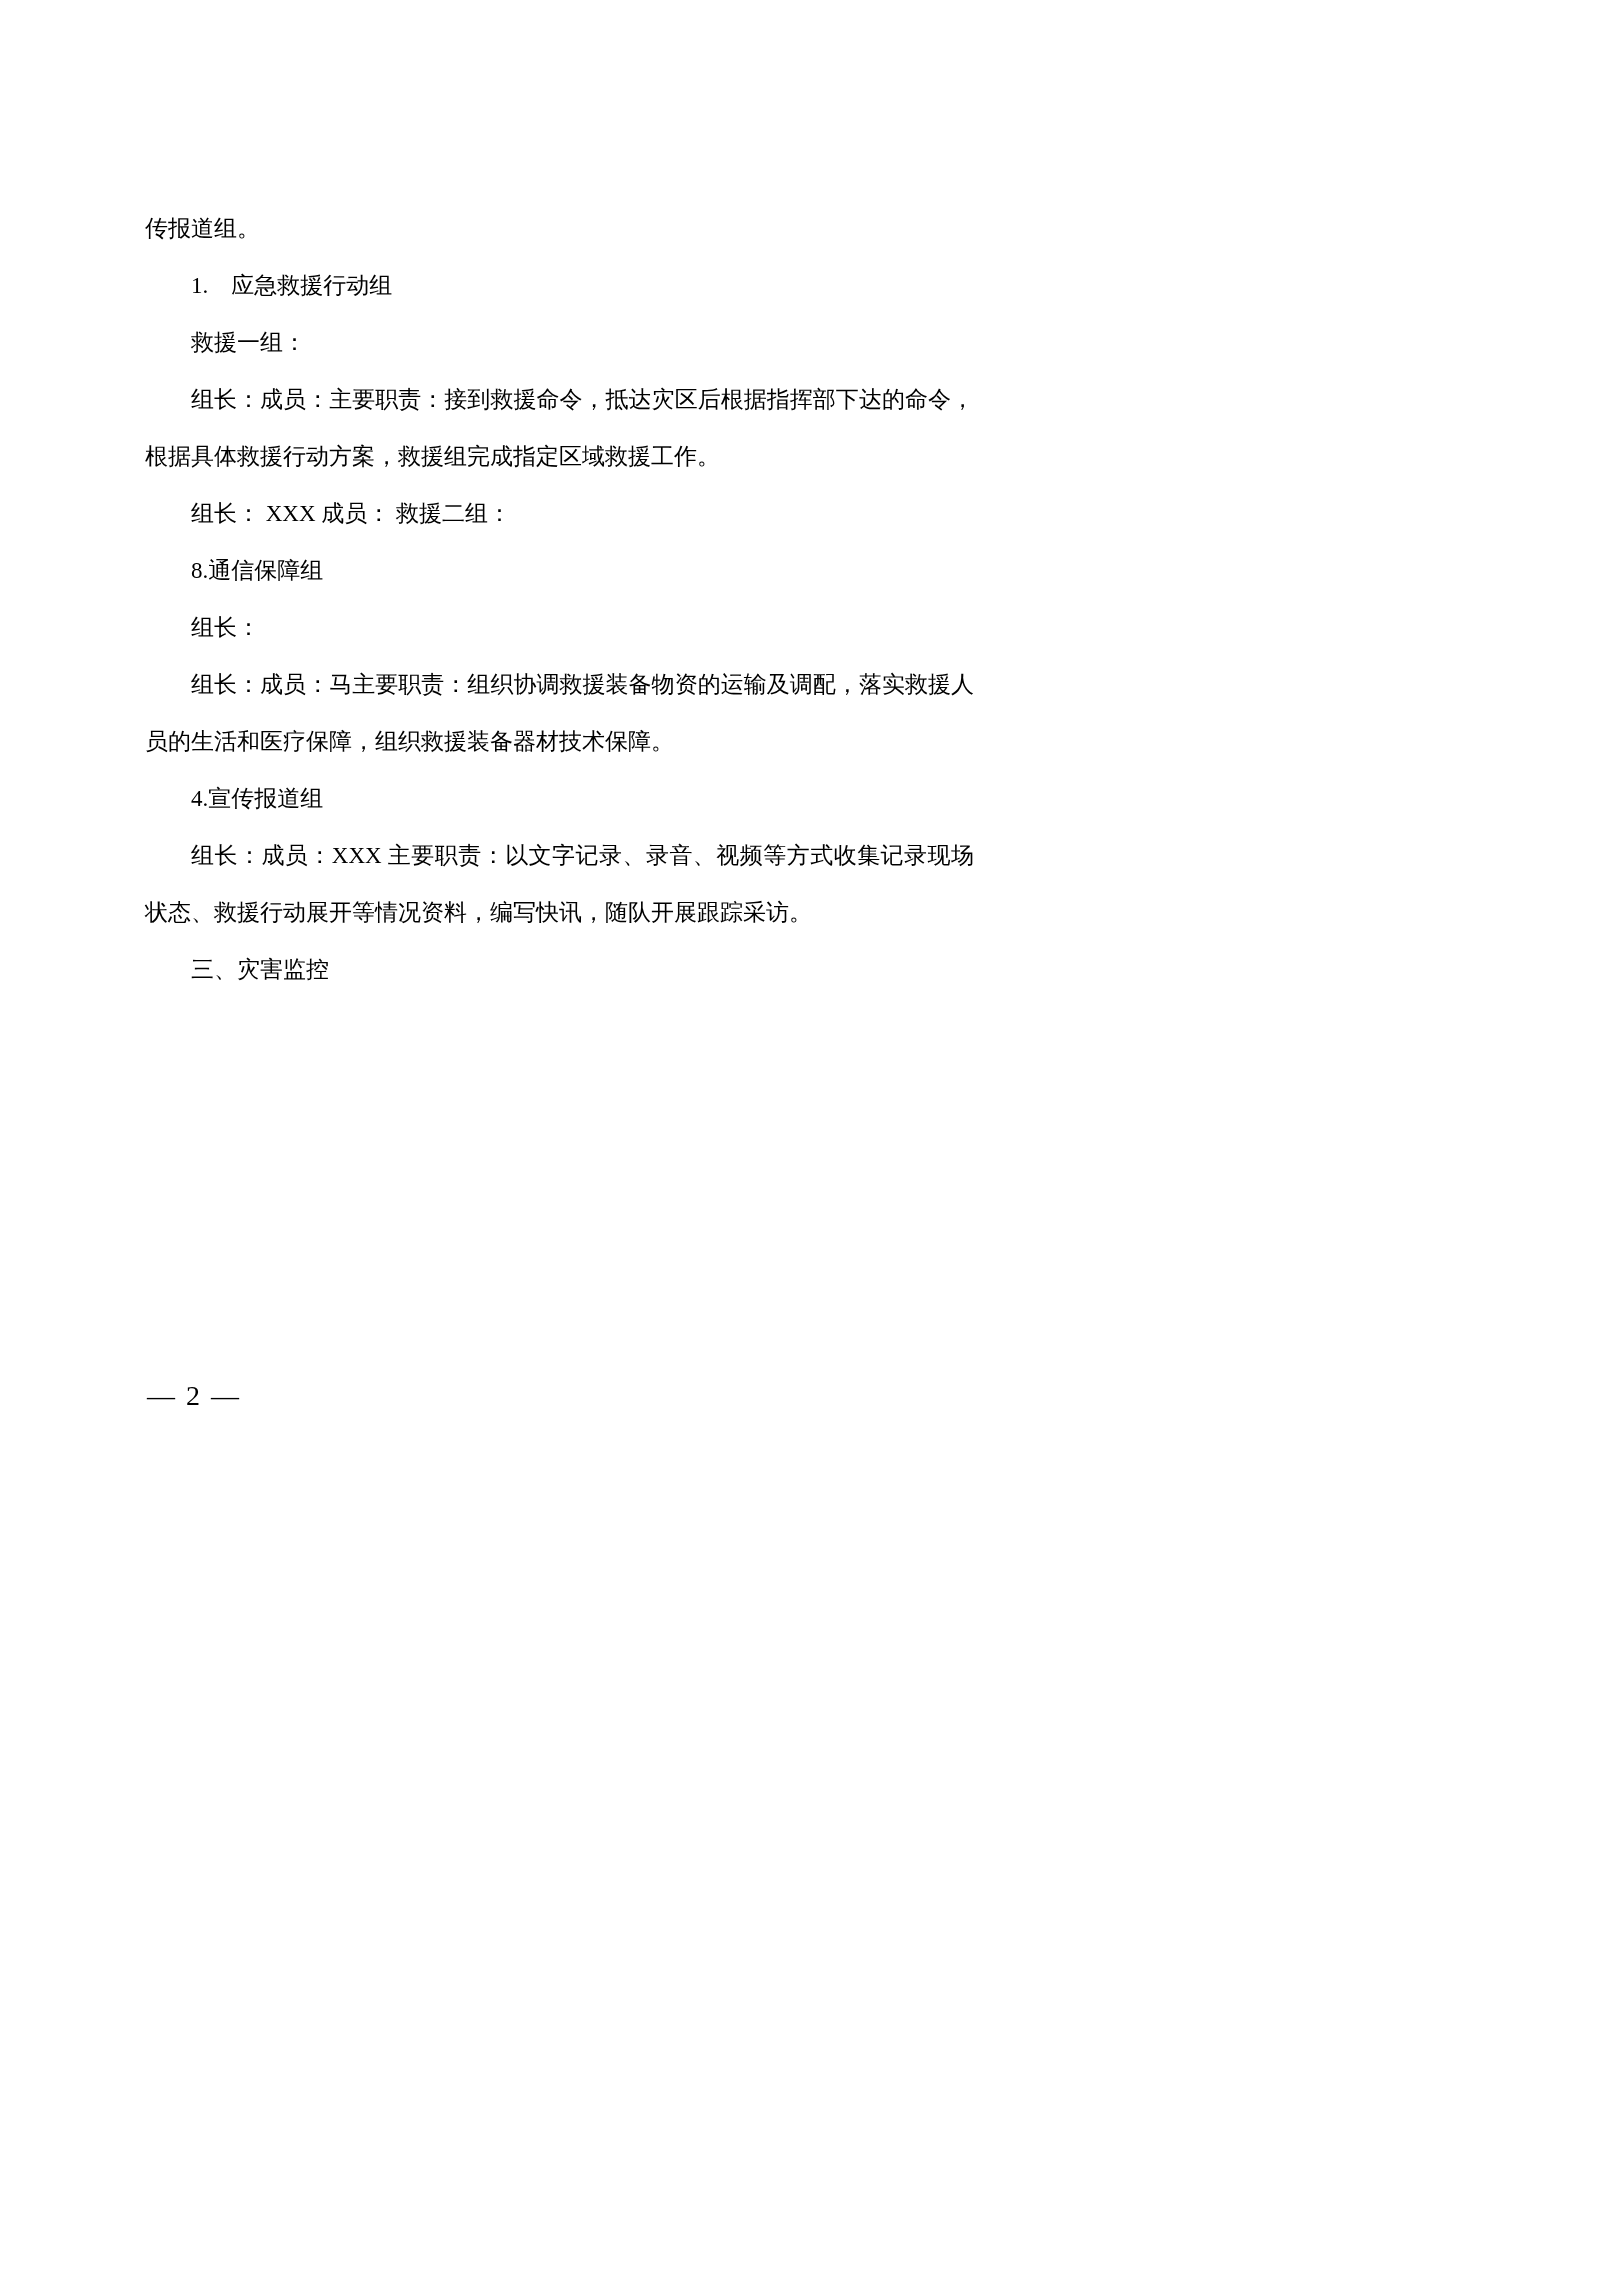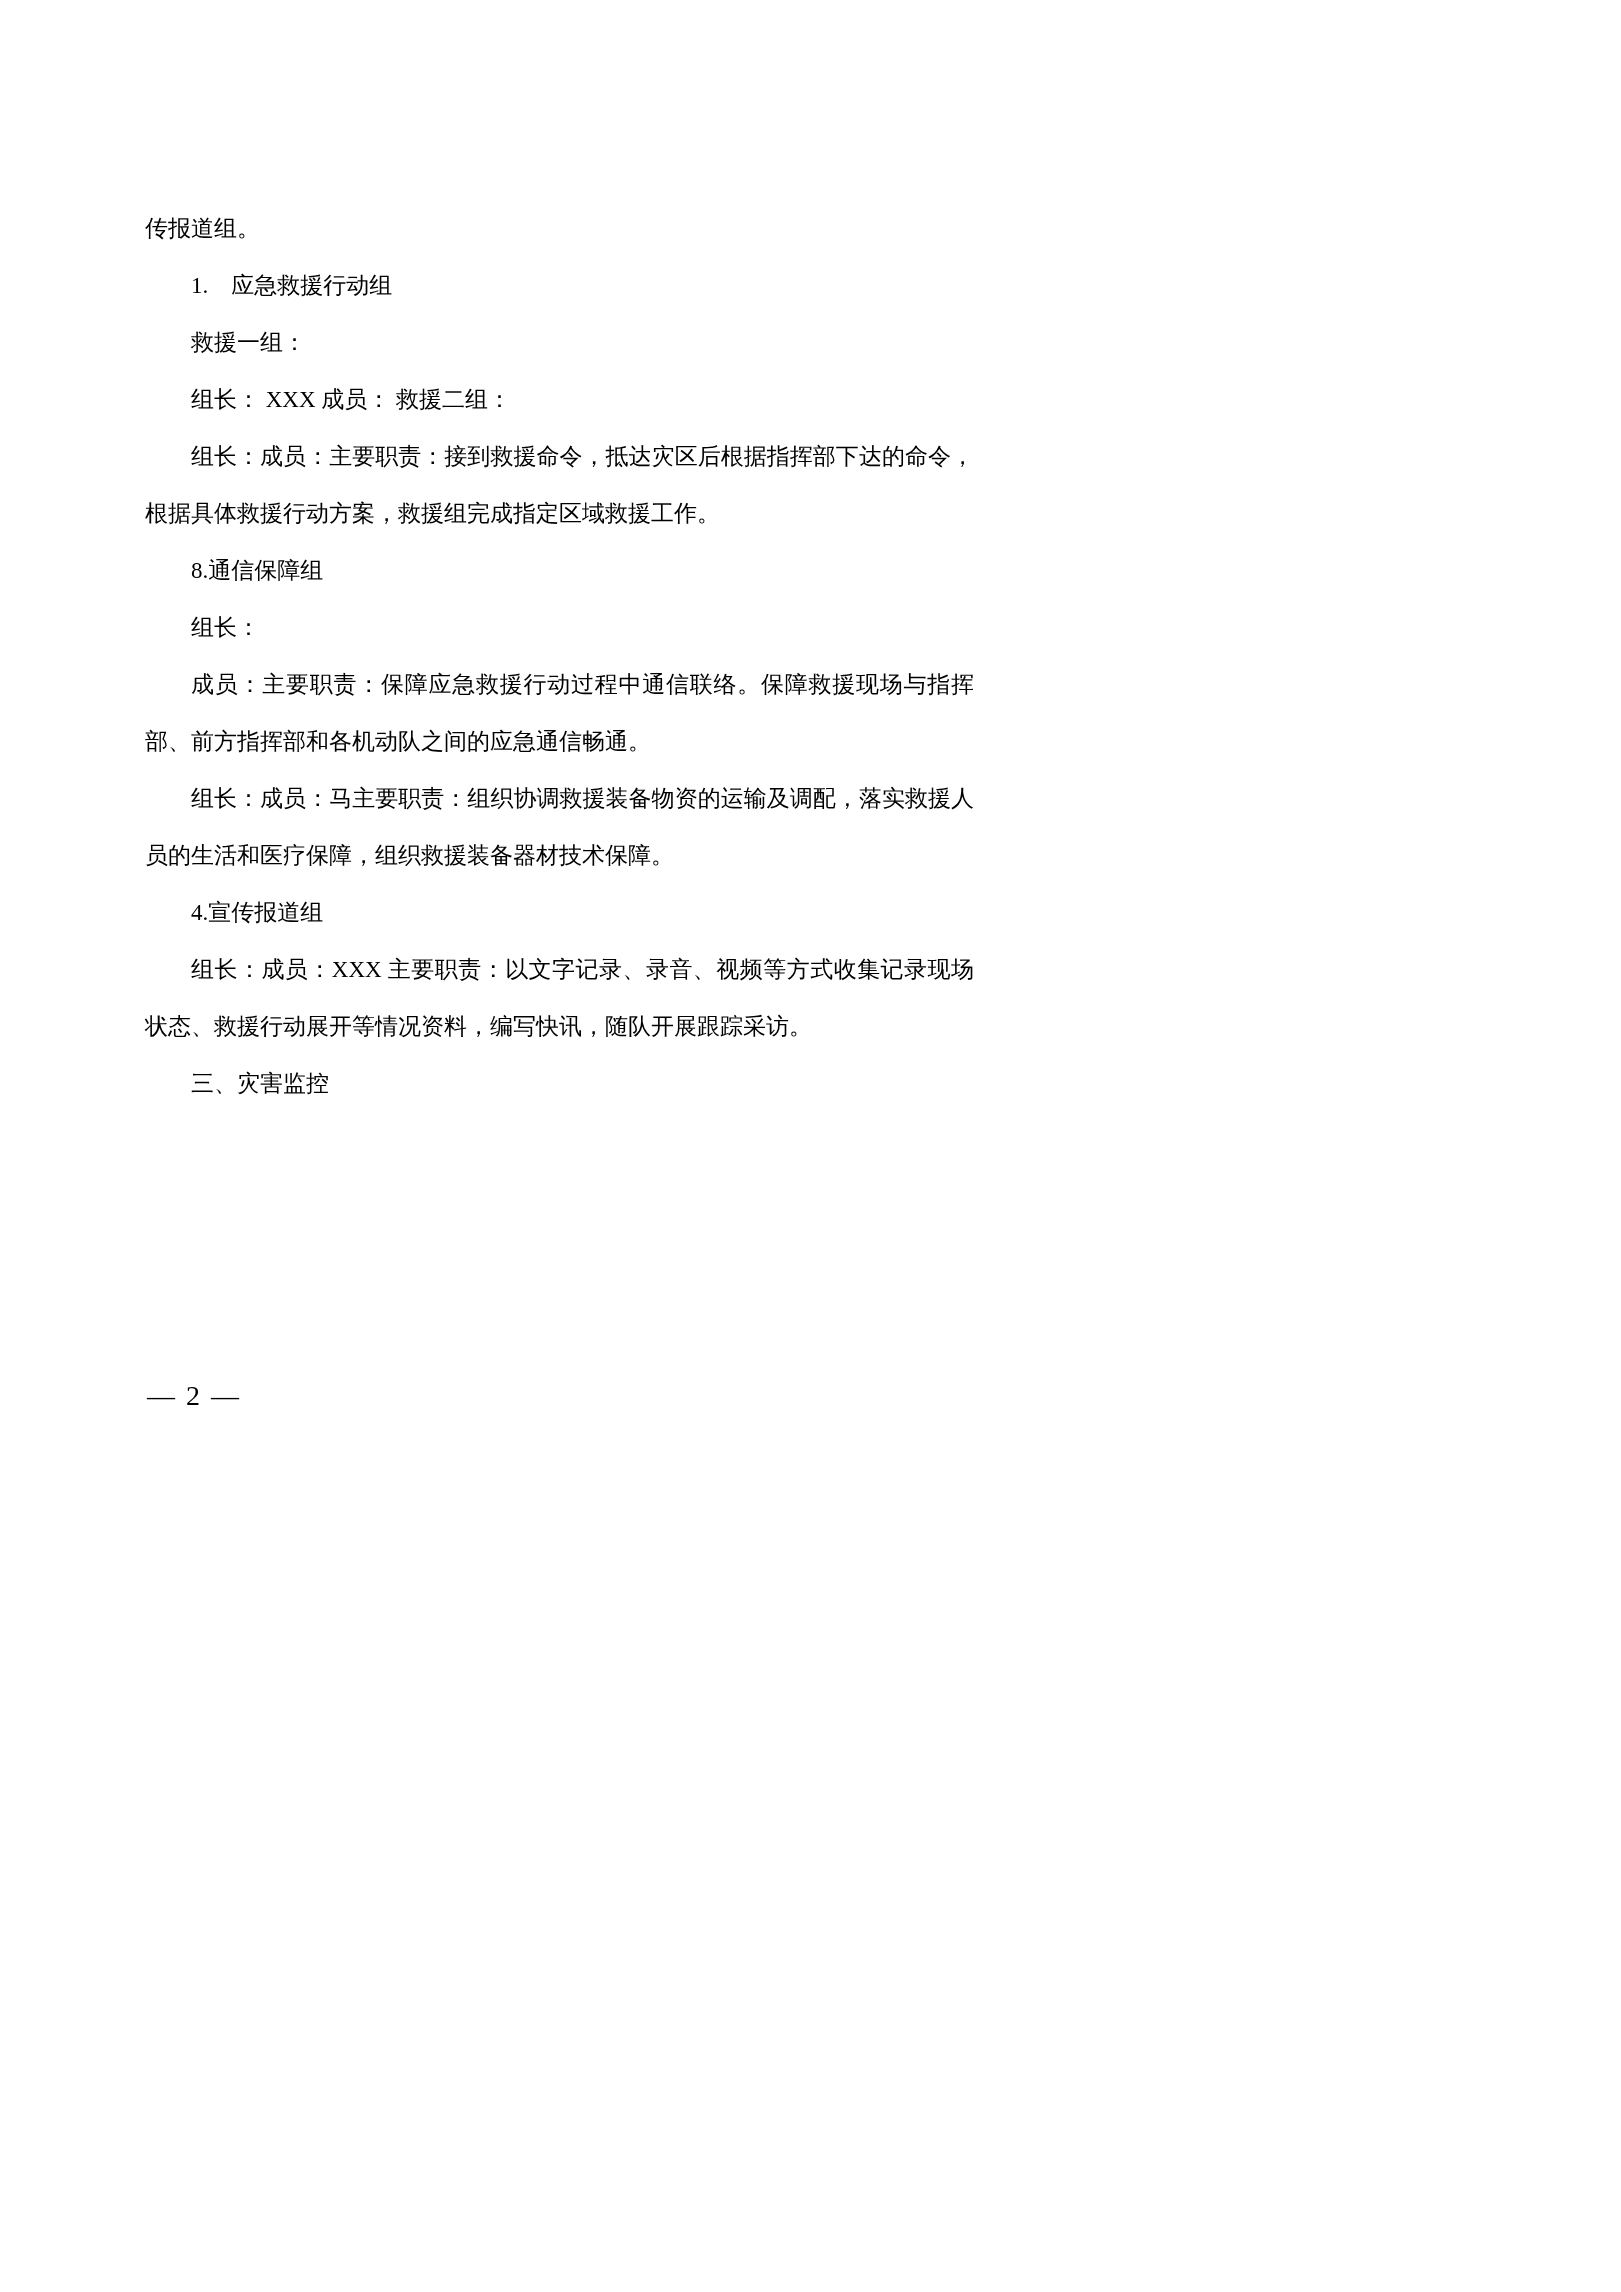--- a/index.html
+++ b/index.html
@@ -46,25 +46,24 @@
 </style>
 </head>
 <body>
 
 <div class="page">
 
   <div class="content">
     <p class="para no-indent">传报道组。</p>
     <p class="para">1.　应急救援行动组</p>
     <p class="para">救援一组：</p>
+    <p class="para">组长：成员：主要职责：接到救援命令，抵达灾区后根据指挥部下达的命令，根据具体救援行动方案，救援组完成指定区域救援工作。</p>
     <p class="para">组长： XXX 成员： 救援二组：</p>
-    <p class="para">组长：成员：主要职责：接到救援命令，抵达灾区后根据指挥部下达的命令，根据具体救援行动方案，救援组完成指定区域救援工作。</p>
     <p class="para">8.通信保障组</p>
     <p class="para">组长：</p>
-    <p class="para">成员：主要职责：保障应急救援行动过程中通信联络。保障救援现场与指挥部、前方指挥部和各机动队之间的应急通信畅通。</p>
     <p class="para">组长：成员：马主要职责：组织协调救援装备物资的运输及调配，落实救援人员的生活和医疗保障，组织救援装备器材技术保障。</p>
     <p class="para">4.宣传报道组</p>
     <p class="para">组长：成员：XXX 主要职责：以文字记录、录音、视频等方式收集记录现场状态、救援行动展开等情况资料，编写快讯，随队开展跟踪采访。</p>
     <p class="para">三、灾害监控</p>
   </div>
 
   <div class="footer">
     <span>— 2 —</span>
   </div>
 

